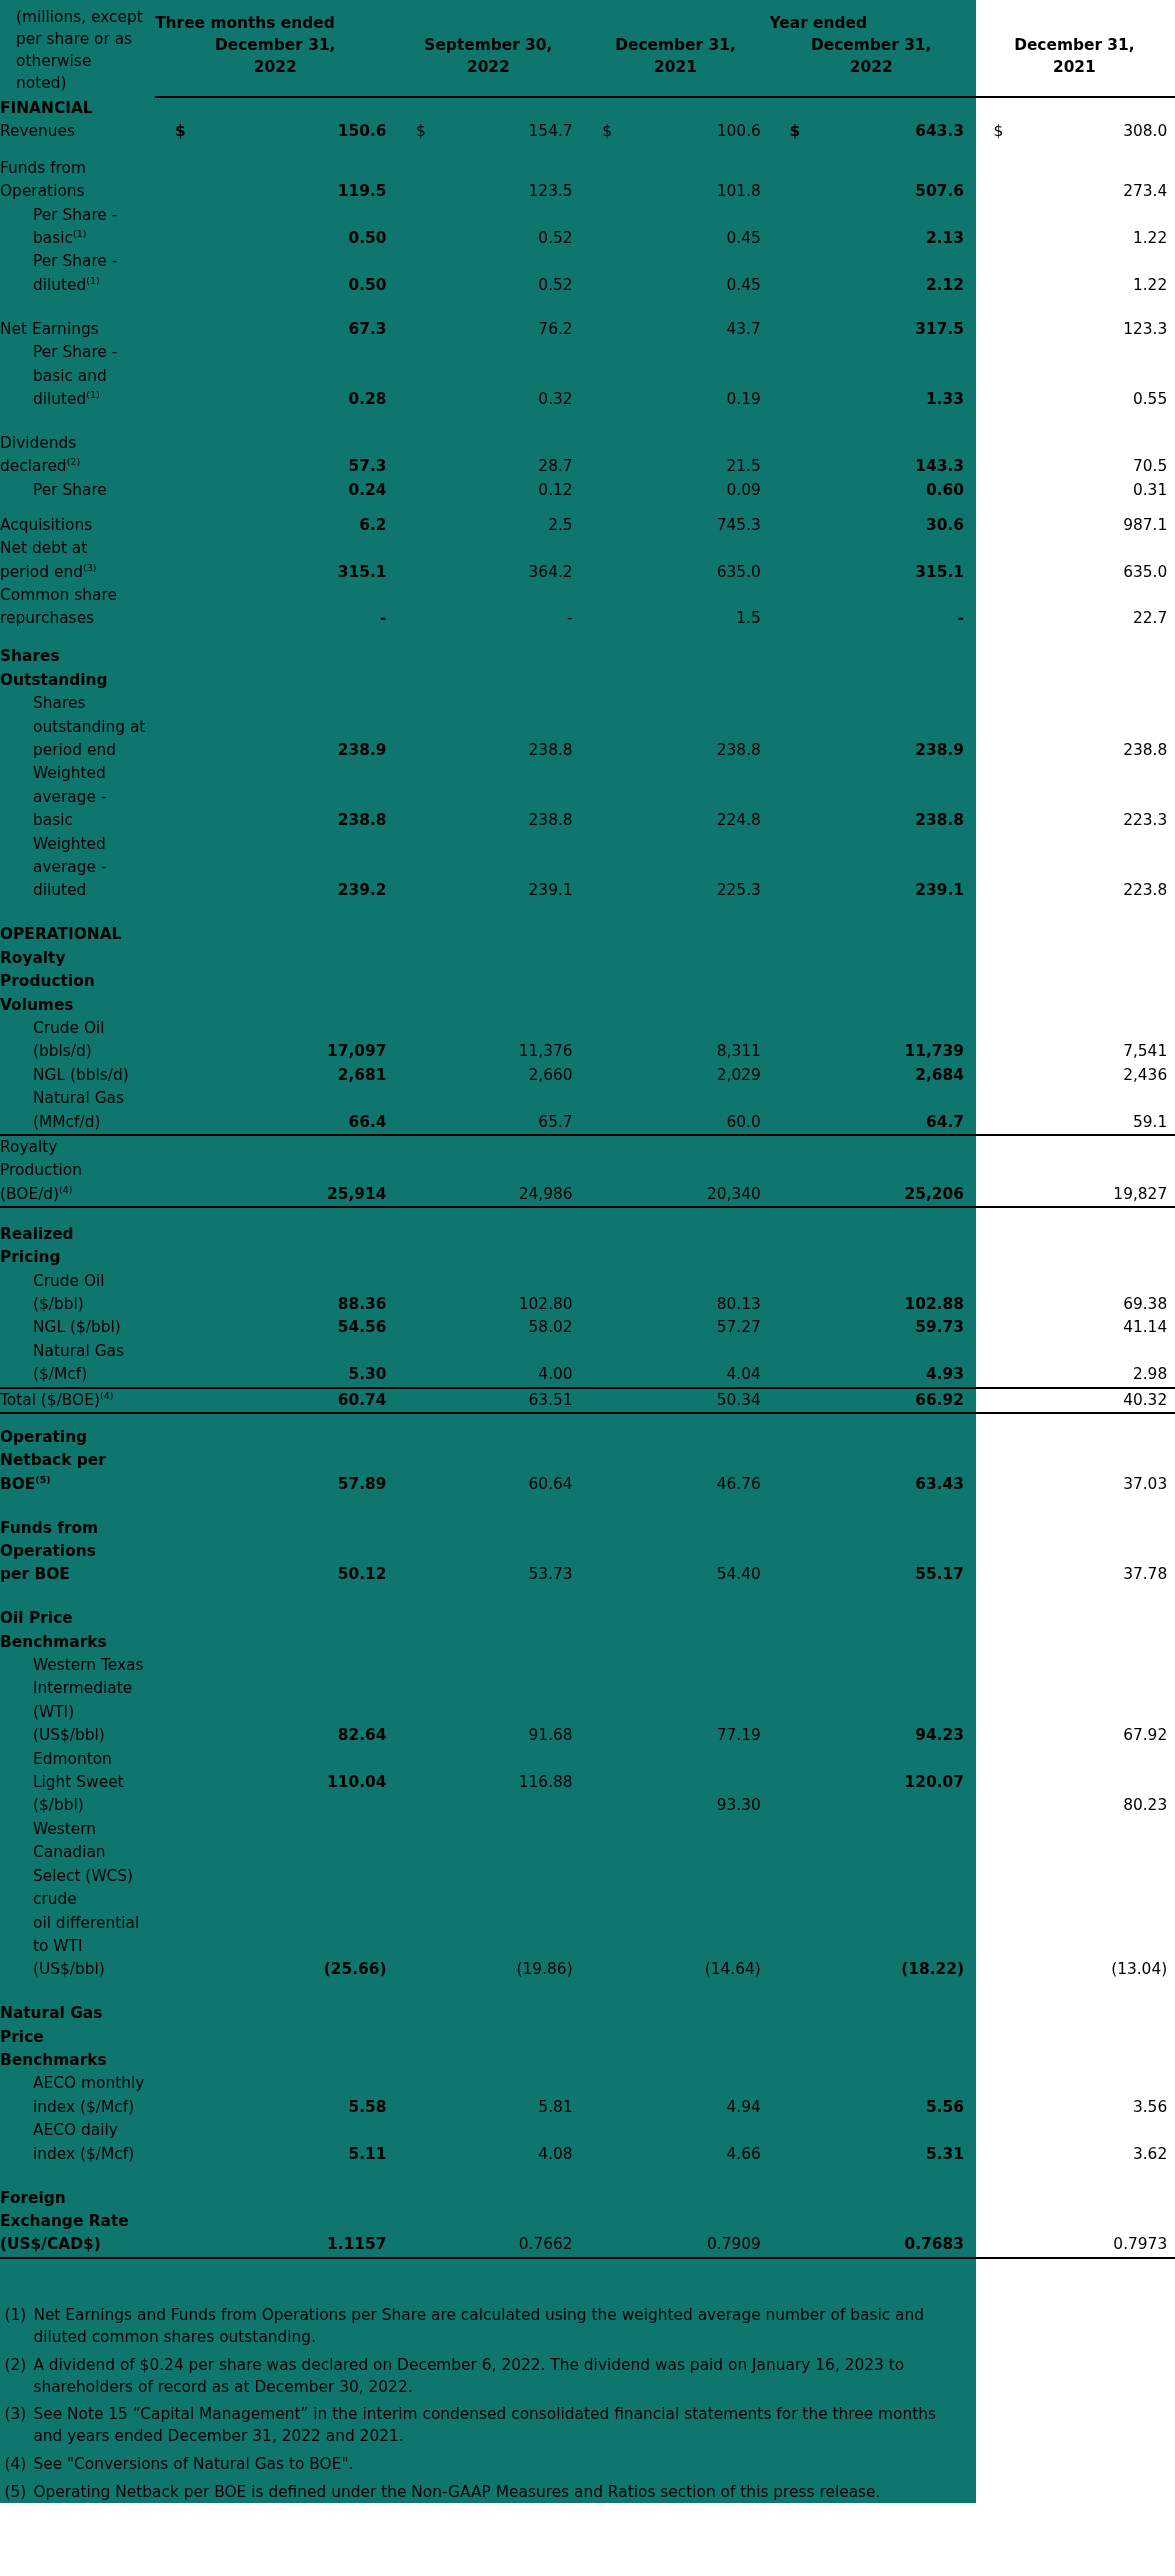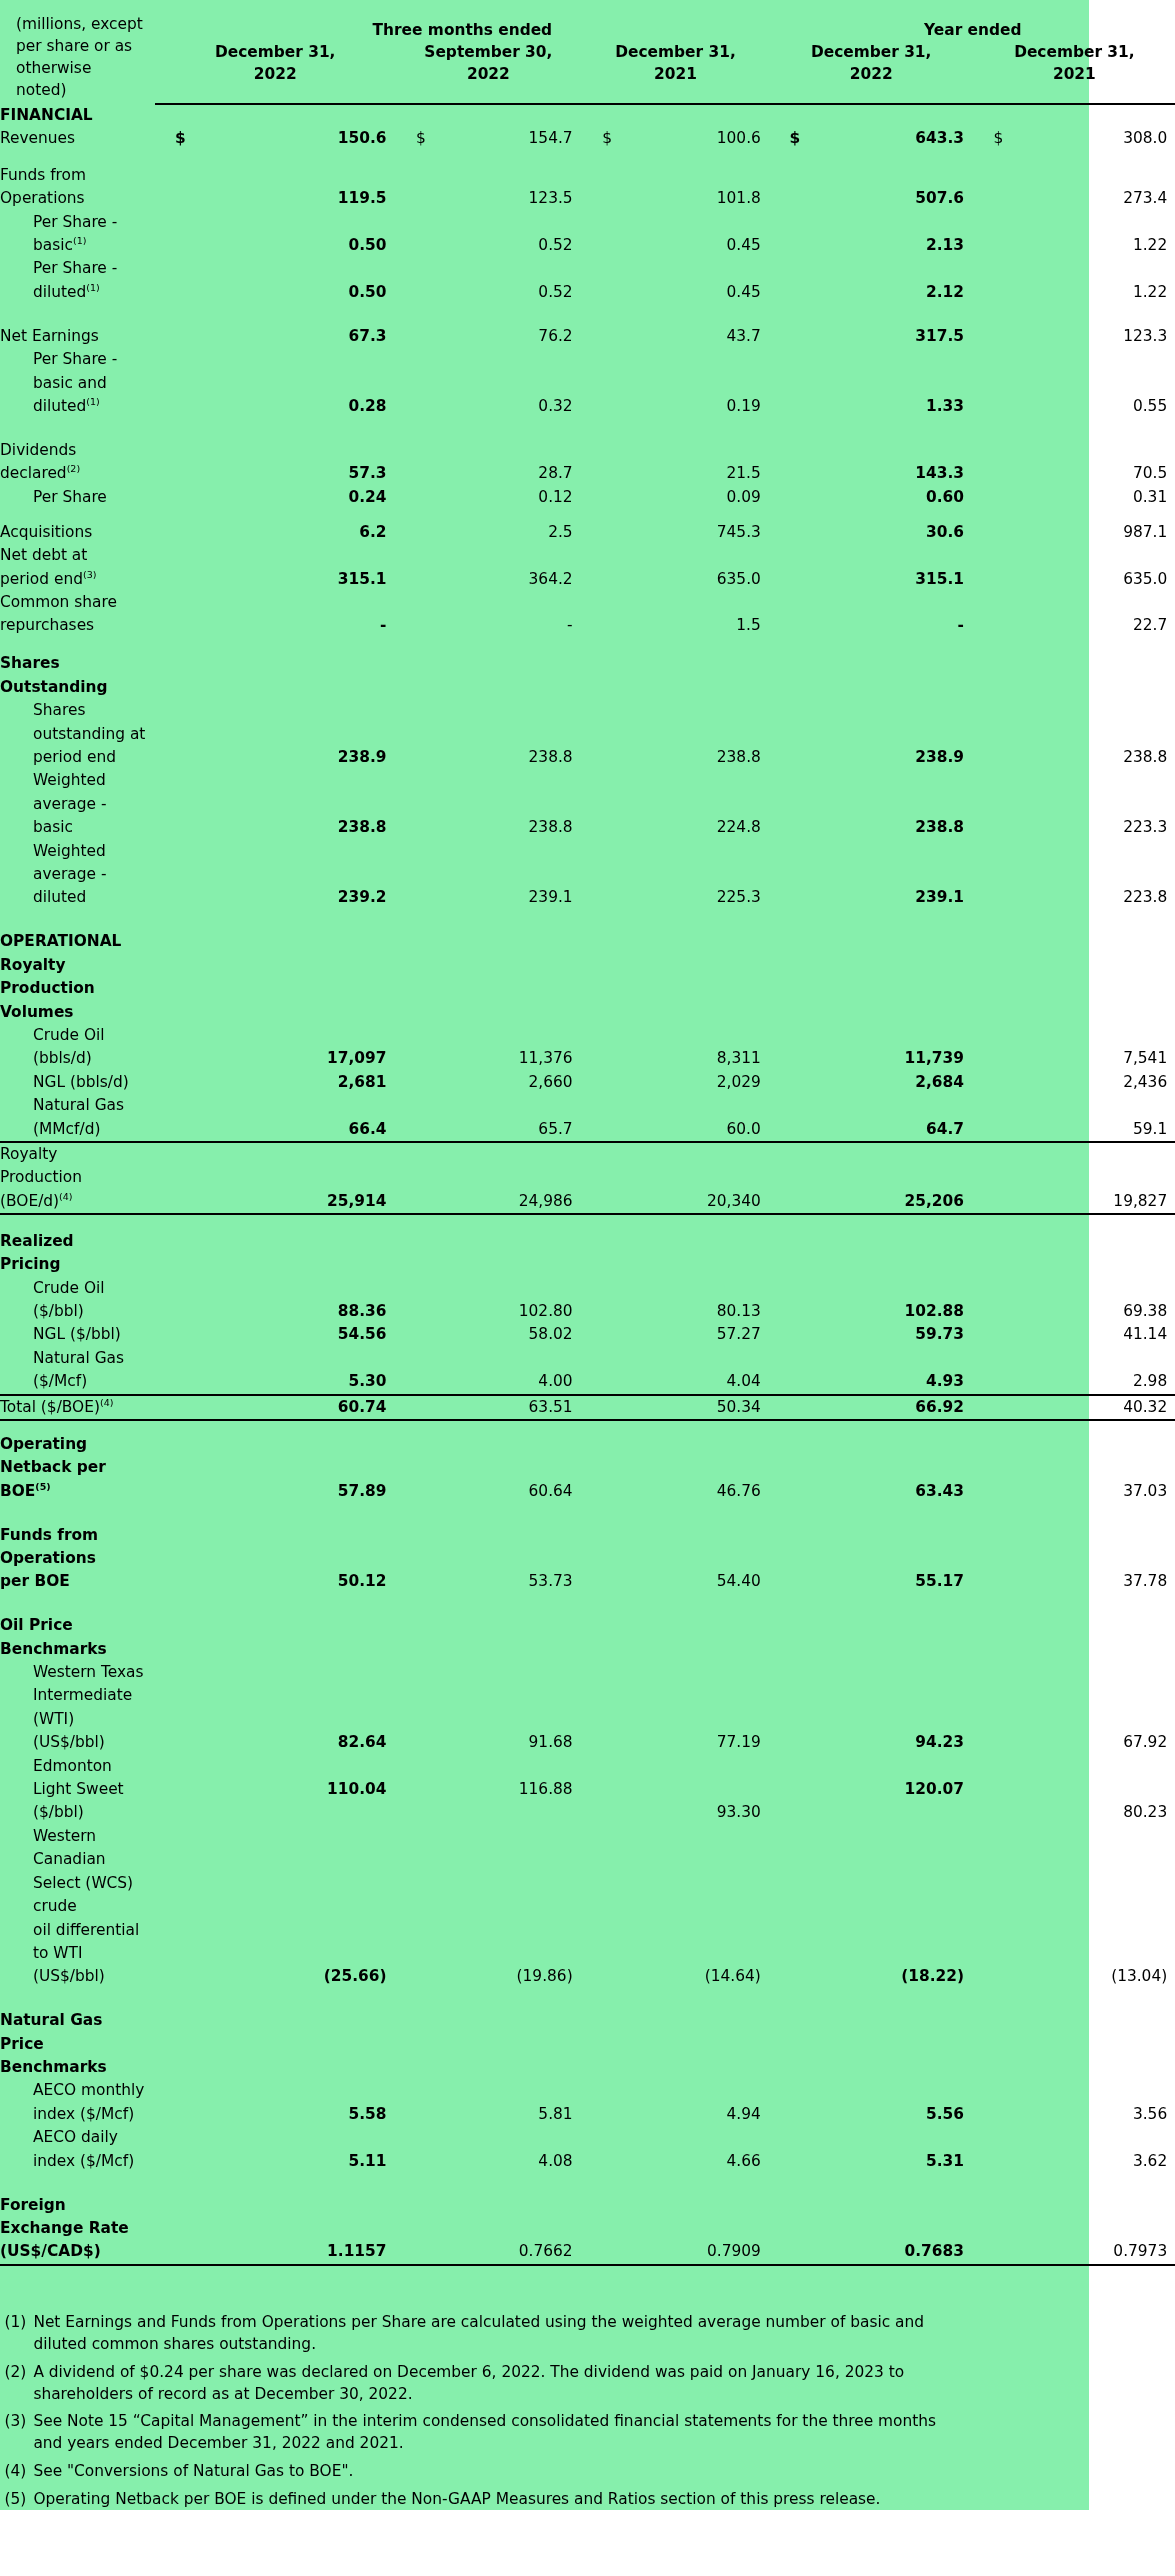--- a/index.html
+++ b/index.html
@@ -1,28 +1,28 @@
 <!DOCTYPE html>
 <html><head>
 <meta charset="utf-8">
 <style>
   html,body{margin:0;padding:0;background:#ffffff;color:#000000;
     font-family:"DejaVu Sans",sans-serif;font-size:15.4px;}
-  .doc{width:1089px;background:#86efac;}
+  .doc{width:976px;background:#0f766e;}
   table{border-collapse:collapse;table-layout:fixed;width:1176px;}
   td,th{padding:0;vertical-align:bottom;font-weight:normal;line-height:23.4px;
     overflow:hidden;white-space:nowrap;}
   .lbl{text-align:left;}
   .ind{padding-left:33px;}
   .cur{text-align:right;padding-right:1.5px;}
   .val{text-align:right;padding-right:8.8px;}
   .b{font-weight:bold;}
   sup{font-size:9.5px;line-height:0;vertical-align:super;}
   thead th{line-height:22px;}
-  .ghead{text-align:center;font-weight:bold;vertical-align:top;padding-top:19px;}
+  .ghead{text-align:left;font-weight:bold;vertical-align:top;padding-top:12px;}
   .dhead{text-align:center;font-weight:bold;vertical-align:bottom;padding-bottom:18px;}
   .corner{vertical-align:bottom;text-align:left;padding-left:16px;padding-bottom:2.9px;line-height:22px;}
   thead .hrow th{border-bottom:2.9px solid #000;}
   tr.rt td{border-top:2.2px solid #000;}
   tr.rb td{border-bottom:2.2px solid #000;}
   tr.rbt td{border-bottom:2.9px solid #000;margin-left:24px;}
   .footnotes{margin-top:45px;padding-left:4.4px;max-width:943px;}
   .fn{display:flex;margin-bottom:5.8px;line-height:22px;}
   .fn-m{flex:0 0 29px;width:29px;}
   .fn-t{flex:1 1 auto;white-space:normal;}

